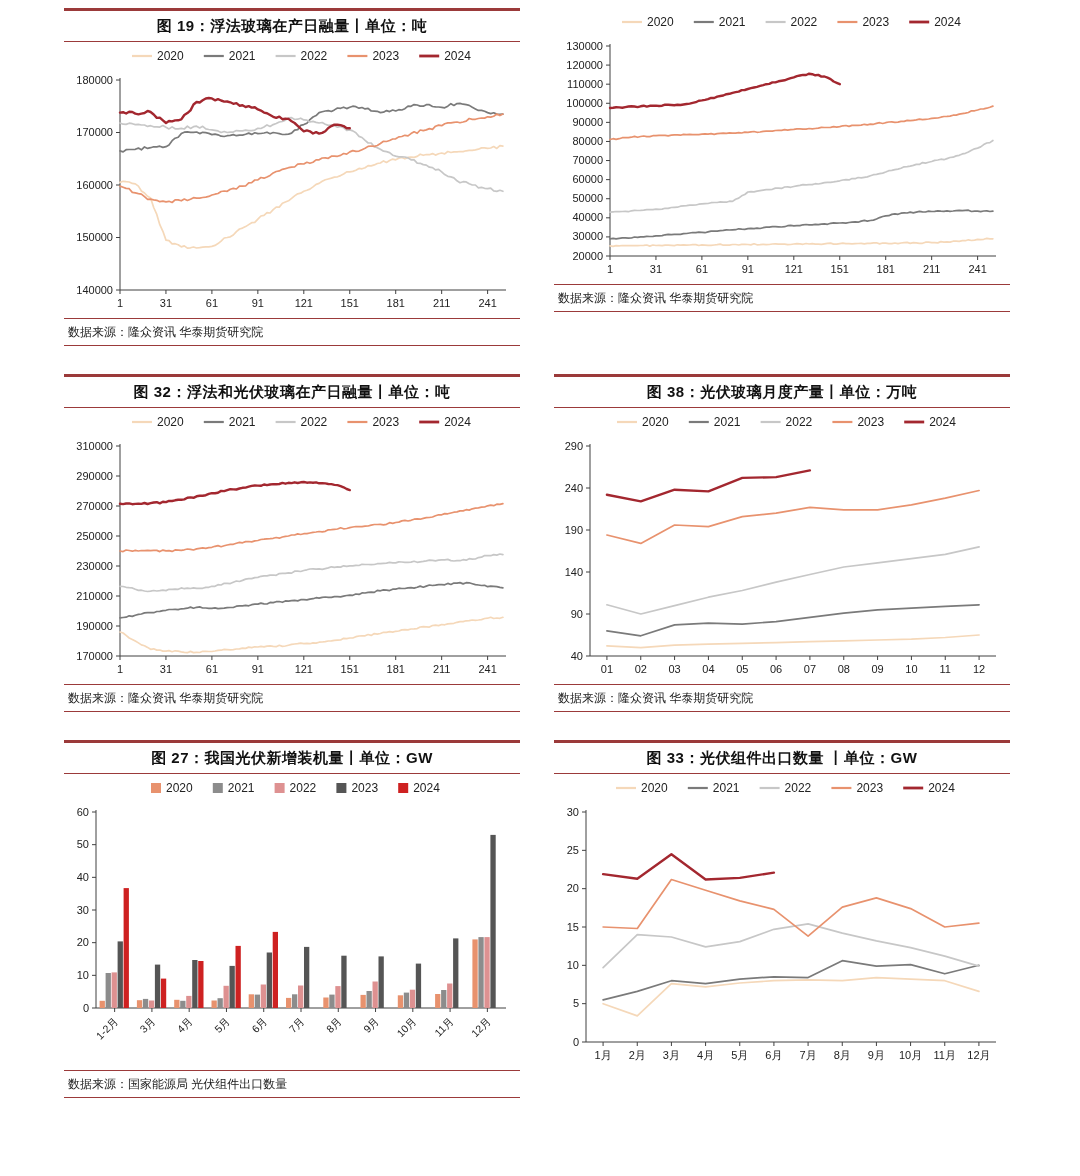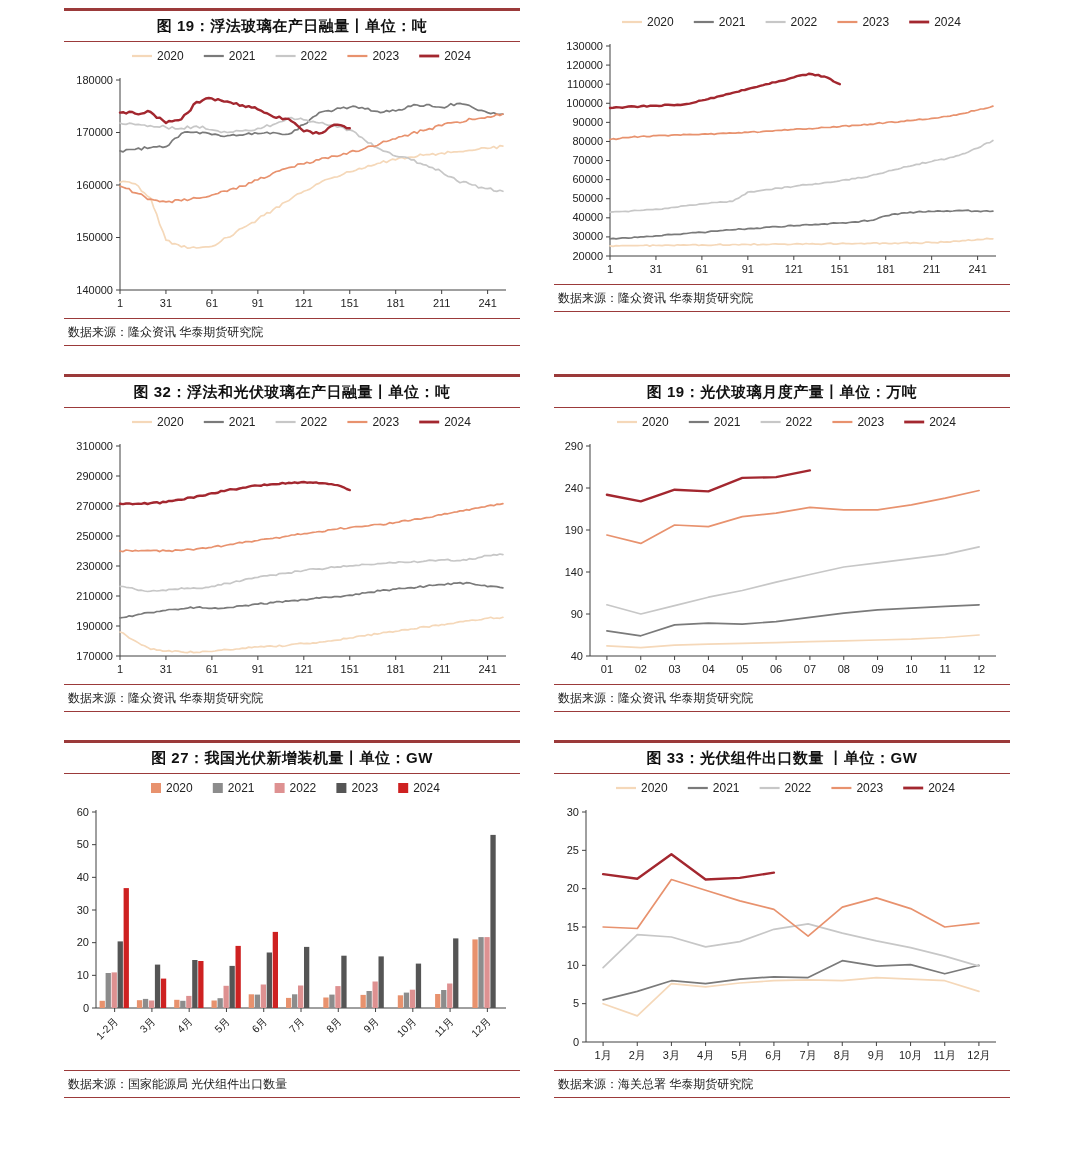--- a/index.html
+++ b/index.html
@@ -218,21 +218,21 @@
           <line x1="283.40000000000003" y1="10" x2="303.40000000000003" y2="10" stroke="#e8926e" stroke-width="2.2"></line>
           <text x="308.40000000000003" y="14" font-size="12" fill="#222">2023</text>
           <line x1="355.20000000000005" y1="10" x2="375.20000000000005" y2="10" stroke="#a3272f" stroke-width="2.8"></line>
           <text x="380.20000000000005" y="14" font-size="12" fill="#222">2024</text>
         </svg>
     </div>
     <div class="source">数据来源：隆众资讯 华泰期货研究院</div>
   </section>
 
   <section class="panel">
-    <h3 class="panel-title">图 19：光伏玻璃月度产量丨单位：万吨</h3>
+    <h3 class="panel-title">图 38：光伏玻璃月度产量丨单位：万吨</h3>
     <div class="chart-wrap">
       <svg id="chart3" width="456" height="272">
           <line x1="36" y1="32" x2="36" y2="244" stroke="#404040" stroke-width="1"></line>
           <line x1="36" y1="244" x2="442" y2="244" stroke="#404040" stroke-width="1"></line>
           <line x1="32" y1="244" x2="36" y2="244" stroke="#404040" stroke-width="1"></line>
           <text x="29" y="247.5" text-anchor="end" font-size="11" fill="#222">40</text>
           <line x1="32" y1="202" x2="36" y2="202" stroke="#404040" stroke-width="1"></line>
           <text x="29" y="205.5" text-anchor="end" font-size="11" fill="#222">90</text>
           <line x1="32" y1="160" x2="36" y2="160" stroke="#404040" stroke-width="1"></line>
           <text x="29" y="163.5" text-anchor="end" font-size="11" fill="#222">140</text>
@@ -446,16 +446,15 @@
           <line x1="133.8" y1="10" x2="153.8" y2="10" stroke="#7a7a7a" stroke-width="2.2"></line>
           <text x="158.8" y="14" font-size="12" fill="#222">2021</text>
           <line x1="205.60000000000002" y1="10" x2="225.60000000000002" y2="10" stroke="#c7c7c7" stroke-width="2.2"></line>
           <text x="230.60000000000002" y="14" font-size="12" fill="#222">2022</text>
           <line x1="277.40000000000003" y1="10" x2="297.40000000000003" y2="10" stroke="#e8926e" stroke-width="2.2"></line>
           <text x="302.40000000000003" y="14" font-size="12" fill="#222">2023</text>
           <line x1="349.20000000000005" y1="10" x2="369.20000000000005" y2="10" stroke="#a3272f" stroke-width="2.8"></line>
           <text x="374.20000000000005" y="14" font-size="12" fill="#222">2024</text>
         </svg>
     </div>
-    <div class="source">数据来源：海关总署 华泰期货研究院</div>
   </section>
 
 </div>
 
 </body></html>

